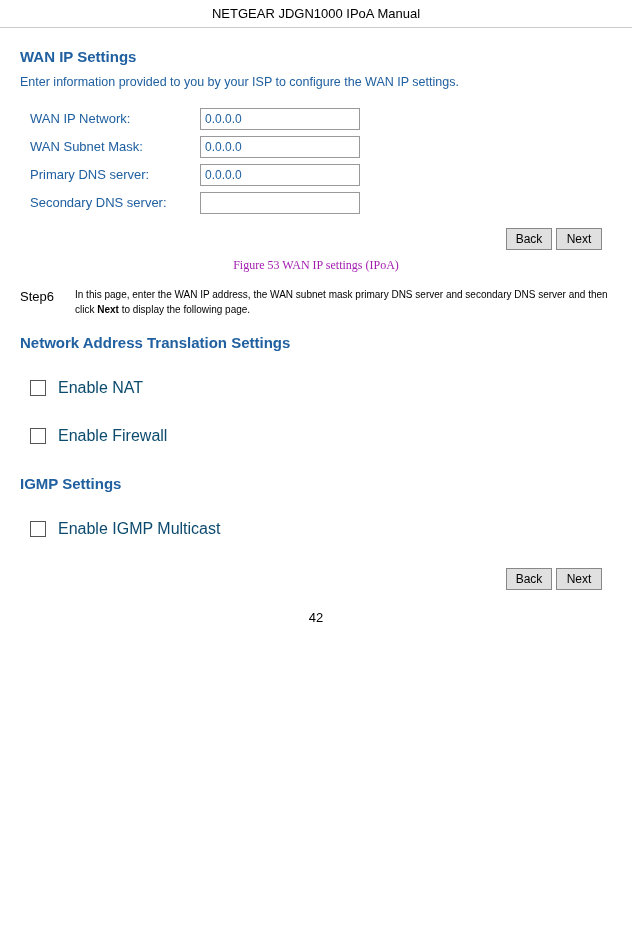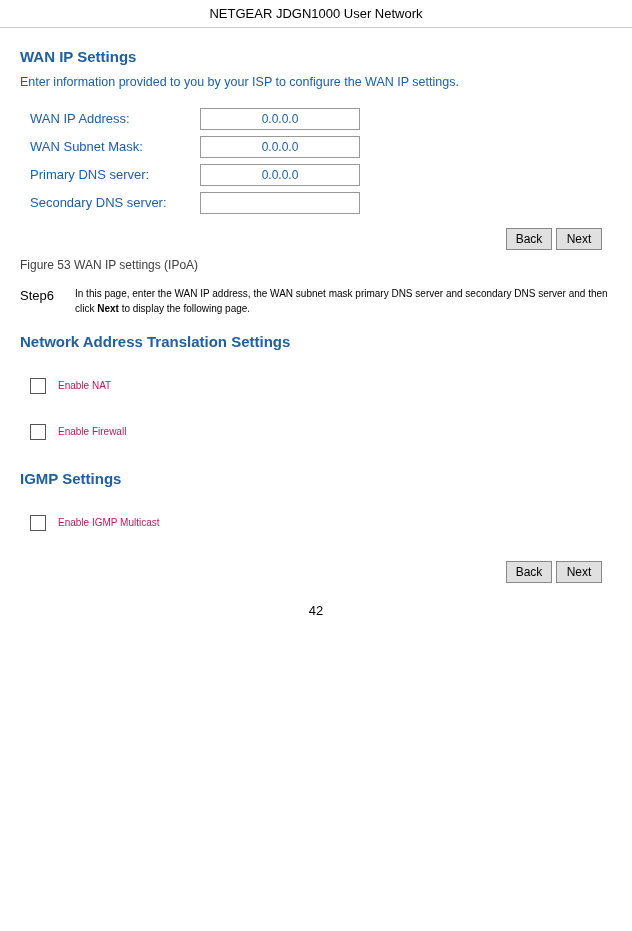--- a/index.html
+++ b/index.html
@@ -58,44 +58,45 @@
       flex-shrink: 0;
     }
 
     .form-input {
       border: 1px solid #999;
       height: 22px;
       width: 160px;
       font-size: 12px;
       padding: 0 4px;
       color: #2060a0;
-      text-align: center;
     }
 
     .button-row {
       display: flex;
       justify-content: flex-end;
       margin-right: 10px;
       margin-top: 10px;
       gap: 4px;
     }
 
     .btn {
       border: 1px solid #888;
       background: #e0e0e0;
       padding: 3px 8px;
       font-size: 12px;
       cursor: pointer;
       min-width: 46px;
     }
 
     .figure-caption {
+      text-align: center;
       font-size: 12px;
-      color: #404040;
+      color: #a21caf;
       margin: 8px 0 14px 0;
+      font-family: Liberation Serif, serif;
     }
 
     .step-block {
       display: flex;
       margin-bottom: 16px;
       line-height: 1.5;
     }
 
     .step-label {
       font-weight: normal;
@@ -126,22 +127,22 @@
       width: 16px;
       height: 16px;
       border: 1px solid #555;
       background: #fff;
       display: inline-block;
       margin-right: 12px;
       flex-shrink: 0;
     }
 
     .checkbox-label {
-      color: #be185d;
-      font-size: 10px;
+      color: #0c4a6e;
+      font-size: 16px;
     }
 
     .igmp-section {
       margin-top: 10px;
     }
 
     .divider-space {
       height: 10px;
     }
 
@@ -157,37 +158,37 @@
       text-align: center;
       margin-top: 20px;
       font-size: 13px;
       color: #000;
     }
   </style>
 </head>
 <body>
 
 <div class="page-title">
-  <span>NETGEAR JDGN1000 User Network</span>
+  <span>NETGEAR JDGN1000 IPoA Manual</span>
 </div>
 
 <div class="content">
 
   <div class="section-title">
     <span>WAN IP Settings</span>
   </div>
 
   <div class="intro-text">
     <span>Enter information provided to you by your ISP to configure the WAN IP settings.</span>
   </div>
 
   <div class="form-table">
 
     <div class="form-row">
-      <span class="form-label">WAN IP Address:</span>
+      <span class="form-label">WAN IP Network:</span>
       <input class="form-input" type="text" value="0.0.0.0" style="">
     </div>
 
     <div class="form-row">
       <span class="form-label">WAN Subnet Mask:</span>
       <input class="form-input" type="text" value="0.0.0.0" style="">
     </div>
 
     <div class="form-row">
       <span class="form-label">Primary DNS server:</span>

